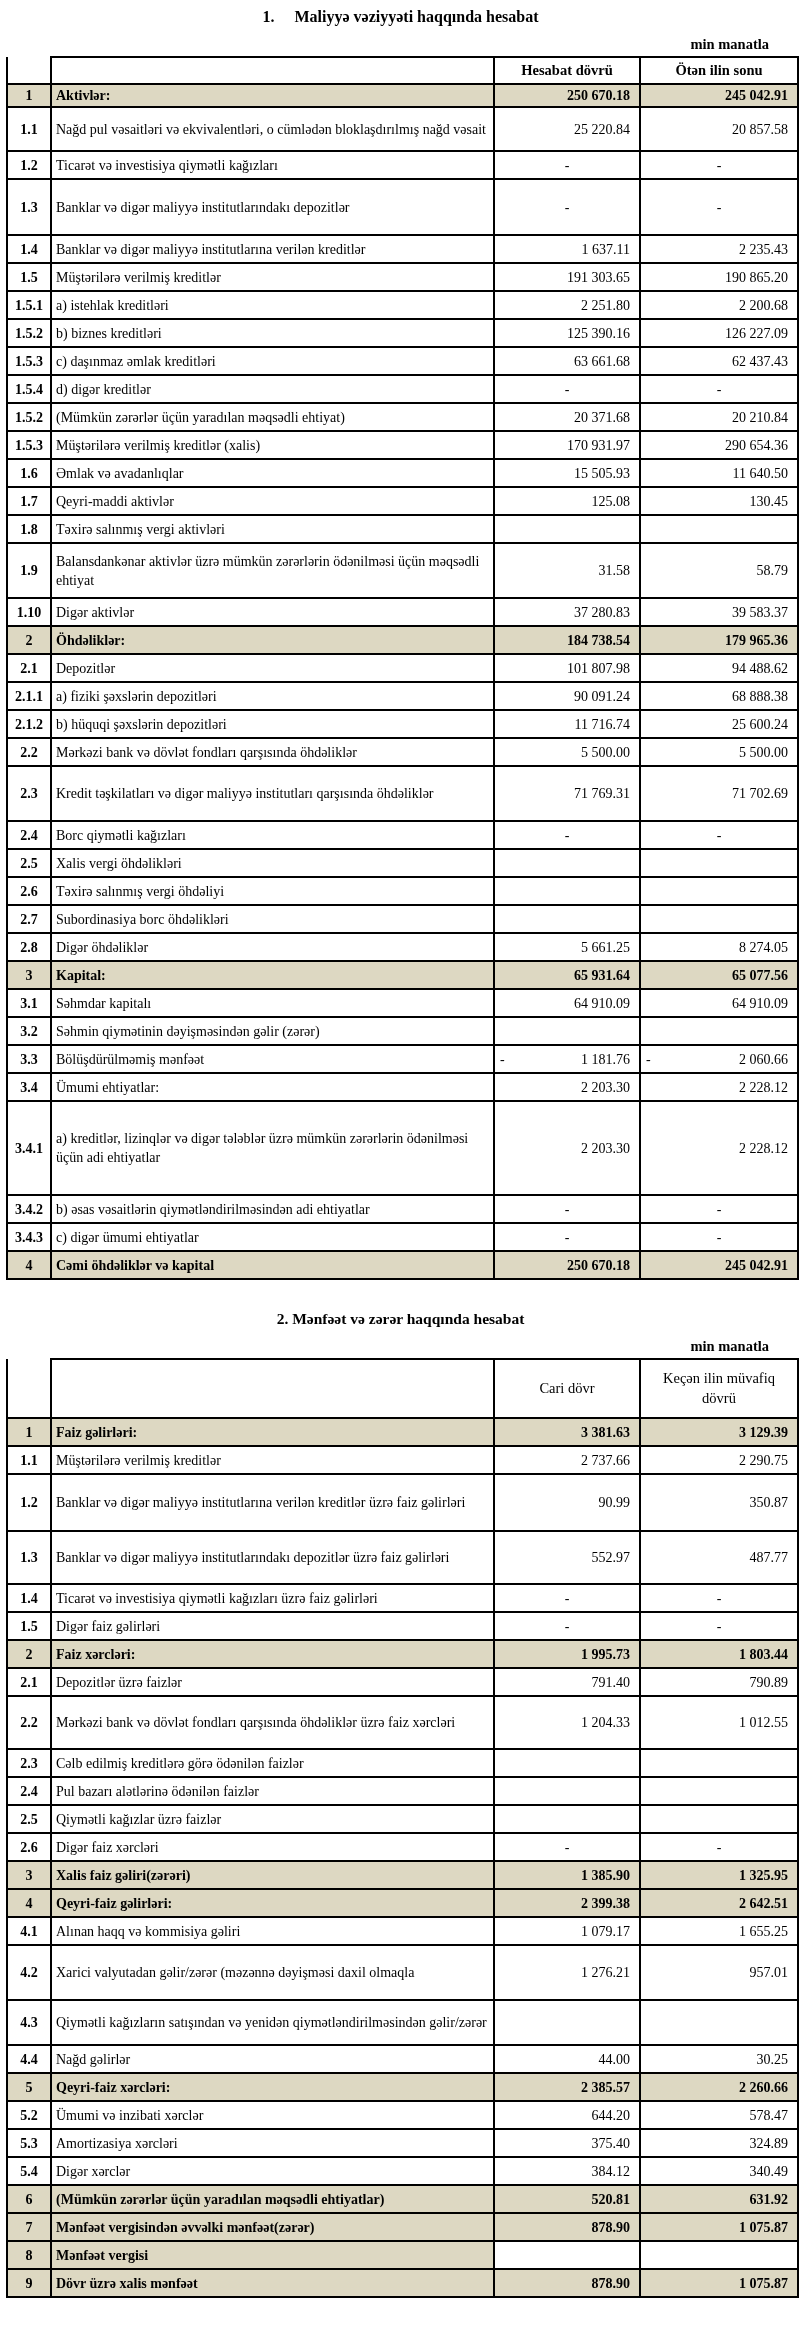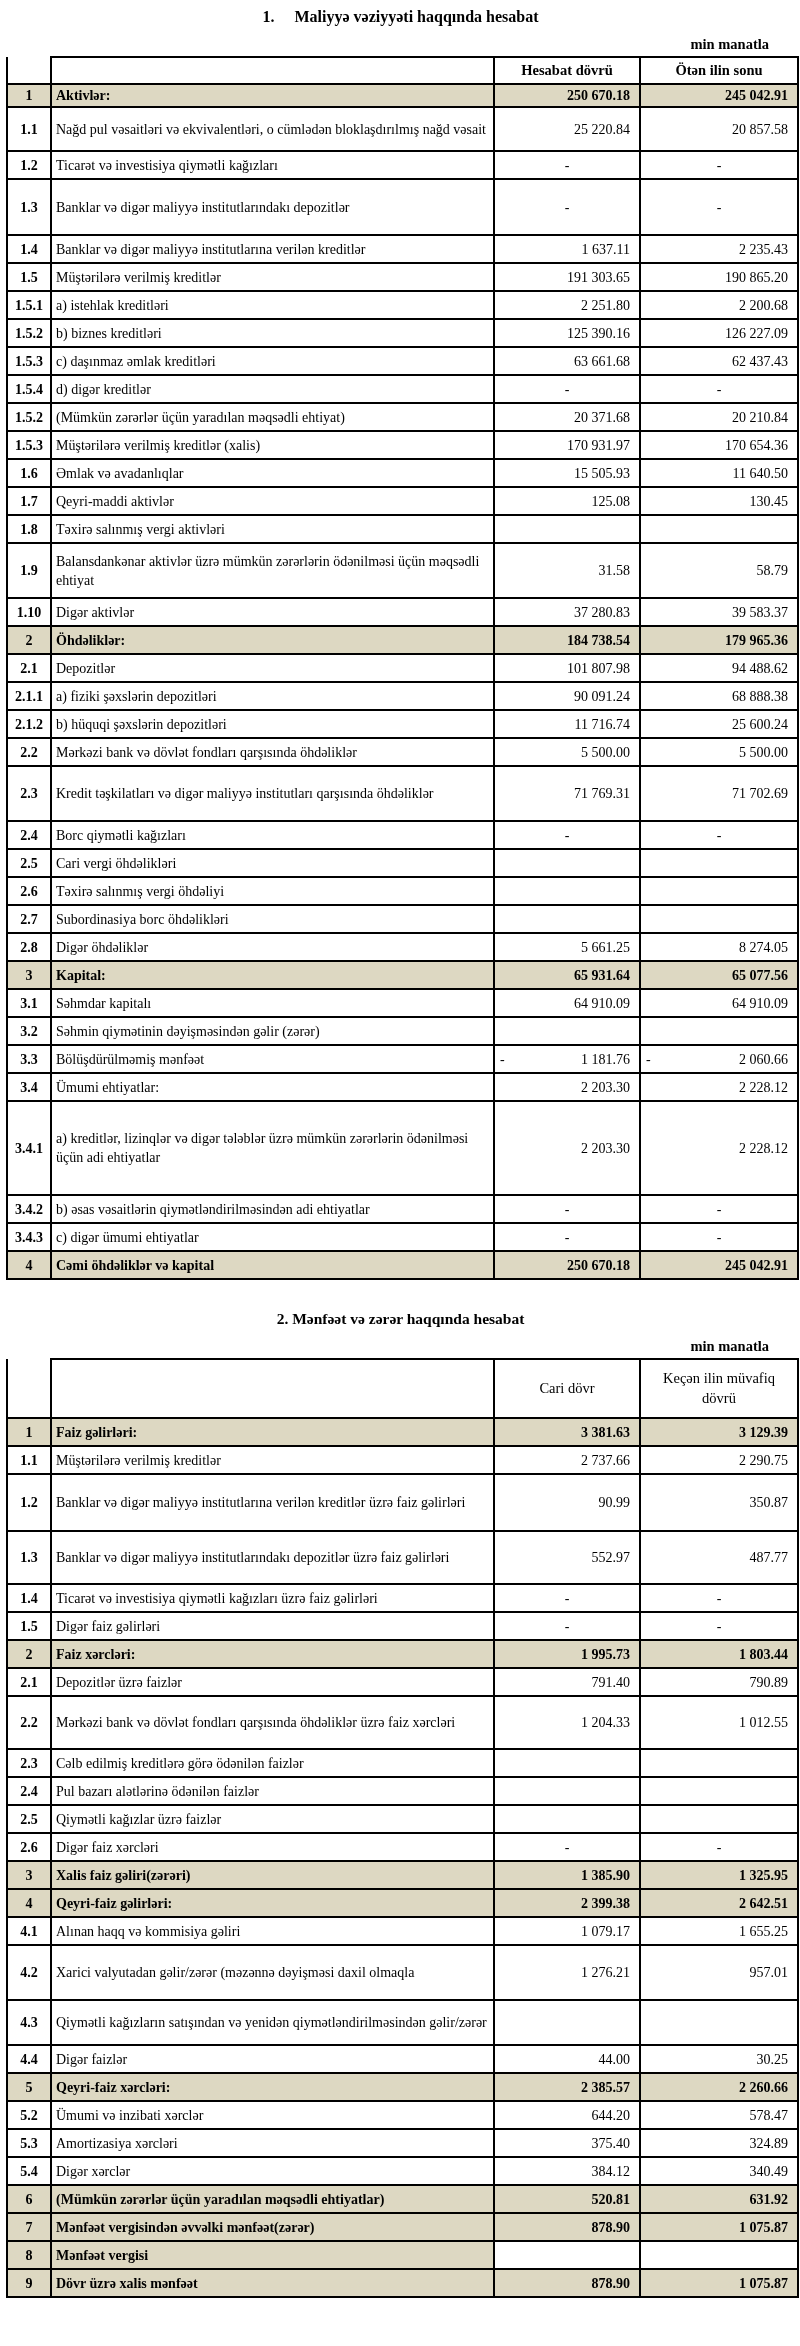--- a/index.html
+++ b/index.html
@@ -121,21 +121,21 @@
           <tr>
             <td class="num">1.5.2</td>
             <td class="label">(Mümkün zərərlər üçün yaradılan məqsədli ehtiyat)</td>
             <td class="val">20 371.68</td>
             <td class="val">20 210.84</td>
           </tr>
           <tr>
             <td class="num">1.5.3</td>
             <td class="label">Müştərilərə verilmiş kreditlər (xalis)</td>
             <td class="val">170 931.97</td>
-            <td class="val">170 654.36</td>
+            <td class="val">290 654.36</td>
           </tr>
           <tr>
             <td class="num">1.6</td>
             <td class="label">Əmlak və avadanlıqlar</td>
             <td class="val">15 505.93</td>
             <td class="val">11 640.50</td>
           </tr>
           <tr>
             <td class="num">1.7</td>
             <td class="label">Qeyri-maddi aktivlər</td>
@@ -197,21 +197,21 @@
             <td class="val">71 702.69</td>
           </tr>
           <tr>
             <td class="num">2.4</td>
             <td class="label">Borc qiymətli kağızları</td>
             <td class="val dash">-</td>
             <td class="val dash">-</td>
           </tr>
           <tr>
             <td class="num">2.5</td>
-            <td class="label">Cari vergi öhdəlikləri</td>
+            <td class="label">Xalis vergi öhdəlikləri</td>
             <td class="val"></td>
             <td class="val"></td>
           </tr>
           <tr>
             <td class="num">2.6</td>
             <td class="label">Təxirə salınmış vergi öhdəliyi</td>
             <td class="val"></td>
             <td class="val"></td>
           </tr>
           <tr>
@@ -406,21 +406,21 @@
             <td class="val">957.01</td>
           </tr>
           <tr style="height: 45px;">
             <td class="num">4.3</td>
             <td class="label">Qiymətli kağızların satışından və yenidən qiymətləndirilməsindən gəlir/zərər</td>
             <td class="val"></td>
             <td class="val"></td>
           </tr>
           <tr>
             <td class="num">4.4</td>
-            <td class="label">Digər faizlər</td>
+            <td class="label">Nağd gəlirlər</td>
             <td class="val">44.00</td>
             <td class="val">30.25</td>
           </tr>
           <tr class="shaded">
             <td class="num">5</td>
             <td class="label">Qeyri-faiz xərcləri:</td>
             <td class="val">2 385.57</td>
             <td class="val">2 260.66</td>
           </tr>
           <tr>

